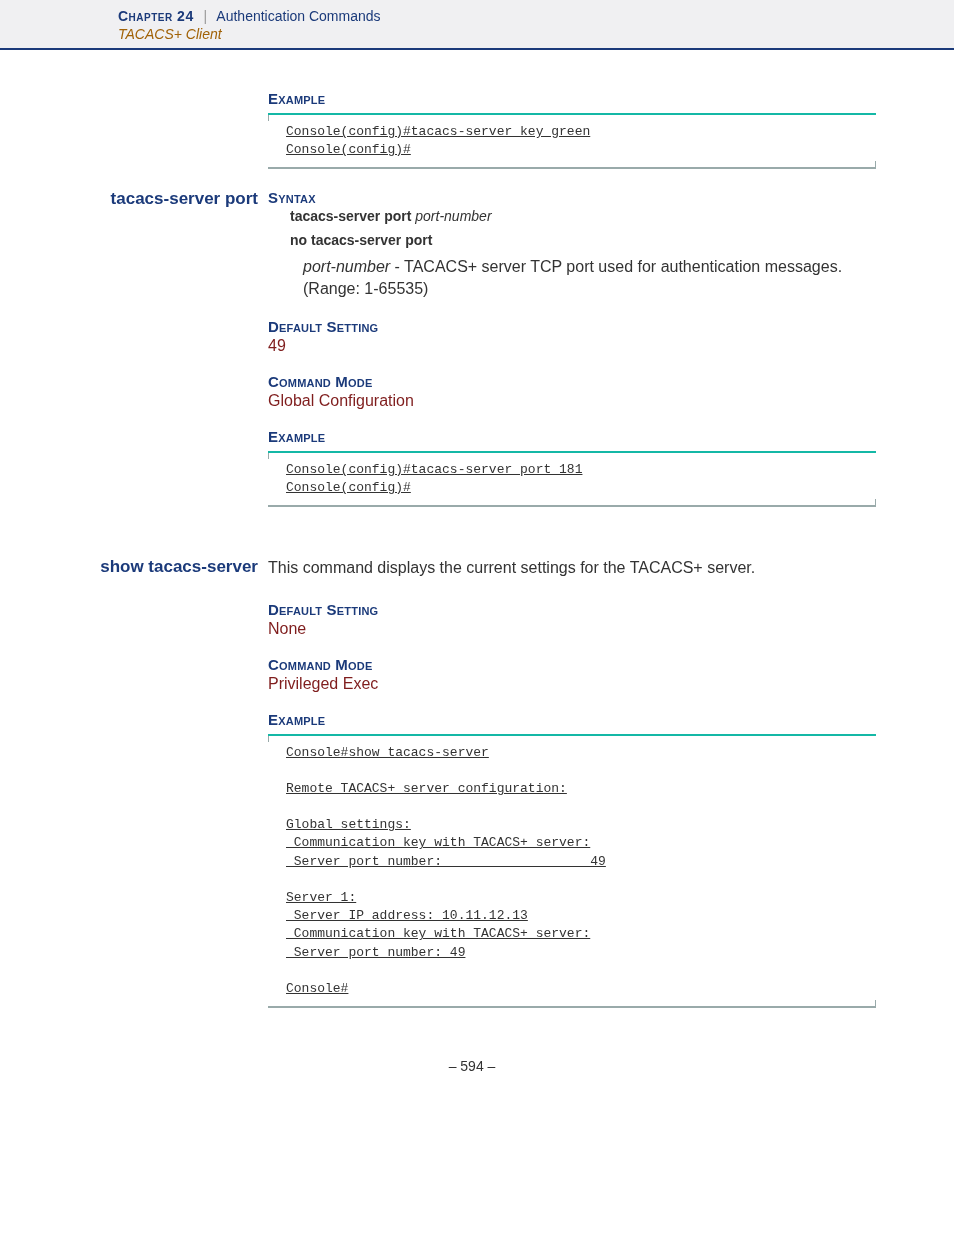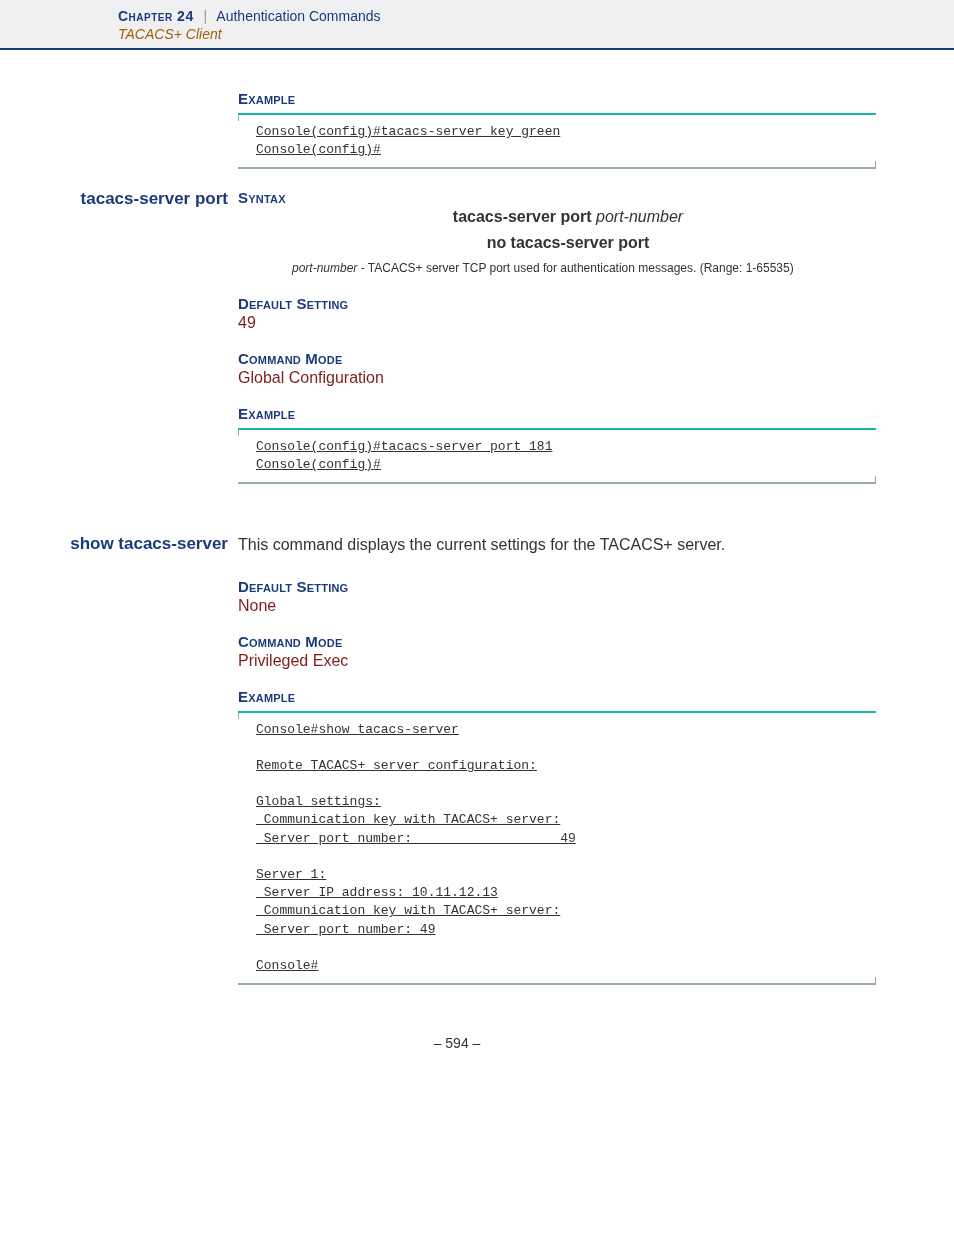--- a/index.html
+++ b/index.html
@@ -30,21 +30,21 @@
   }
   .chapter-line .chaptitle {
     color: #1b3a7a;
   }
   .subsection {
     color: #a16207;
     margin-top: 2px;
     font-style: italic;
   }
   .content {
-    padding: 40px 78px 20px 38px;
+    padding: 40px 78px 20px 68px;
   }
   .section-block {
     position: relative;
     margin-bottom: 50px;
   }
   .left-label {
     position: absolute;
     left: -10px;
     top: 0;
     width: 200px;
@@ -78,35 +78,34 @@
     margin-top: 18px;
     letter-spacing: 0.2px;
   }
   .sect-value {
     font-size: 16px;
     color: #7f1d1d;
     margin-bottom: 4px;
   }
   .syntax-block {
     margin-left: 22px;
-    font-size: 16px;
-    text-align: center;
+    font-size: 14px;
   }
   .syntax-block .b {
     font-weight: bold;
   }
   .syntax-block .i {
     font-style: italic;
   }
   .syntax-block .row {
     margin-bottom: 8px;
   }
   .param-desc {
-    margin-left: 54px;
-    font-size: 12px;
+    margin-left: 35px;
+    font-size: 16px;
     line-height: 1.35;
     margin-bottom: 10px;
   }
   .param-desc .i { font-style: italic; }
   .code-box {
     border-top: 2px solid #14b8a6;
     border-bottom: 2px solid #9aa;
     margin-top: 6px;
     margin-bottom: 20px;
     padding: 8px 0 8px 18px;

